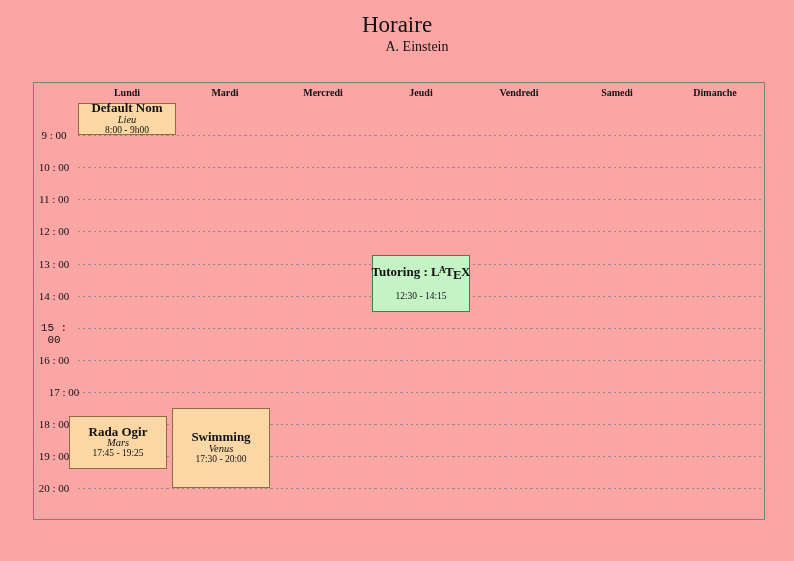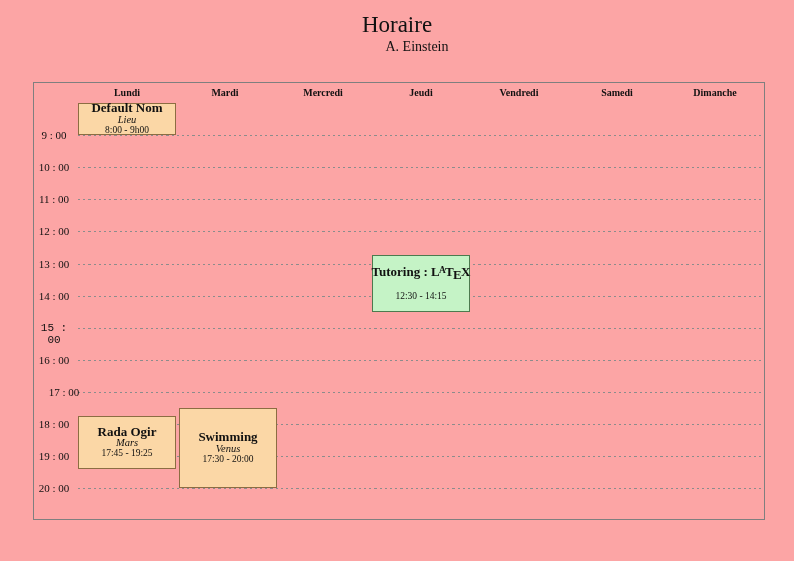--- a/index.html
+++ b/index.html
@@ -98,26 +98,26 @@
       <div class="hour-label" style="left: 0px; top: 335px;">18 : 00</div>
       <div class="hour-line" style="left: 44px; top: 373.1px; width: 685px;"></div>
       <div class="hour-label" style="left: 0px; top: 367.1px;">19 : 00</div>
       <div class="hour-line" style="left: 44px; top: 405.2px; width: 685px;"></div>
       <div class="hour-label" style="left: 0px; top: 399.2px;">20 : 00</div>
       <div class="event" style="left: 44px; width: 98px; top: 20px; height: 32.1px; background: rgb(251, 215, 166); border-color: rgb(140, 109, 66);">
         <div class="ev-title">Default Nom</div>
         <div class="ev-loc">Lieu</div>
         <div class="ev-time">8:00 - 9h00</div>
       </div>
-      <div class="event" style="left: 44px; width: 98px; top: 332.975px; height: 53.5011px; background: rgb(251, 215, 166); border-color: rgb(140, 109, 66);">
+      <div class="event" style="left: 35px; width: 98px; top: 332.975px; height: 53.5011px; background: rgb(251, 215, 166); border-color: rgb(140, 109, 66);">
         <div class="ev-title">Rada Ogir</div>
         <div class="ev-loc">Mars</div>
         <div class="ev-time">17:45 - 19:25</div>
       </div>
-      <div class="event" style="left: 145px; width: 98px; top: 324.95px; height: 80.25px; background: rgb(251, 215, 166); border-color: rgb(140, 109, 66);">
+      <div class="event" style="left: 138px; width: 98px; top: 324.95px; height: 80.25px; background: rgb(251, 215, 166); border-color: rgb(140, 109, 66);">
         <div class="ev-title">Swimming</div>
         <div class="ev-loc">Venus</div>
         <div class="ev-time">17:30 - 20:00</div>
       </div>
       <div class="event" style="left: 338px; width: 98px; top: 164.45px; height: 56.175px; background: rgb(197, 243, 198); border-color: rgb(76, 122, 78); margin-top: 8px;">
         <div class="ev-title">Tutoring : <span>L</span><span class="lx-a">A</span><span>T</span><span class="lx-e">E</span><span>X</span></div>
         <div class="ev-loc"></div>
         <div class="ev-time">12:30 - 14:15</div>
       </div>
     </div>

